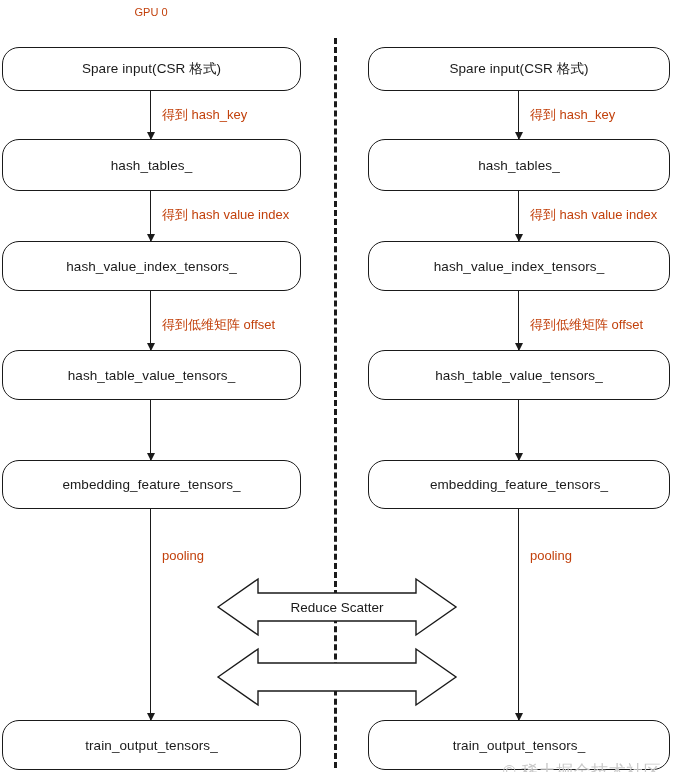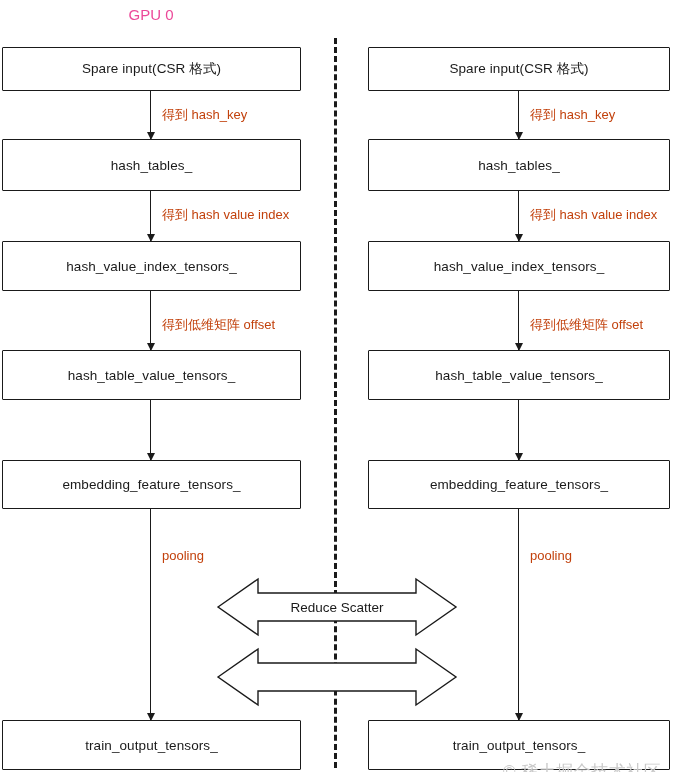--- a/index.html
+++ b/index.html
@@ -16,32 +16,32 @@
     height: 772px;
     background: #ffffff;
     overflow: hidden;
   }
 
   
   .col-header {
     position: absolute;
     width: 160px;
     text-align: center;
-    font-size: 15px;
-    color: #ec4899;
+    font-size: 11px;
+    color: #c2410c;
     line-height: 1;
     white-space: nowrap;
   }
 
   
   .node {
     position: absolute;
     box-sizing: border-box;
     border: 1.3px solid #1a1a1a;
-    border-radius: 1px;
+    border-radius: 17px;
     background: #ffffff;
     display: flex;
     align-items: center;
     justify-content: center;
     font-size: 13.5px;
     color: #1a1a1a;
     white-space: nowrap;
     letter-spacing: 0.1px;
   }
 

